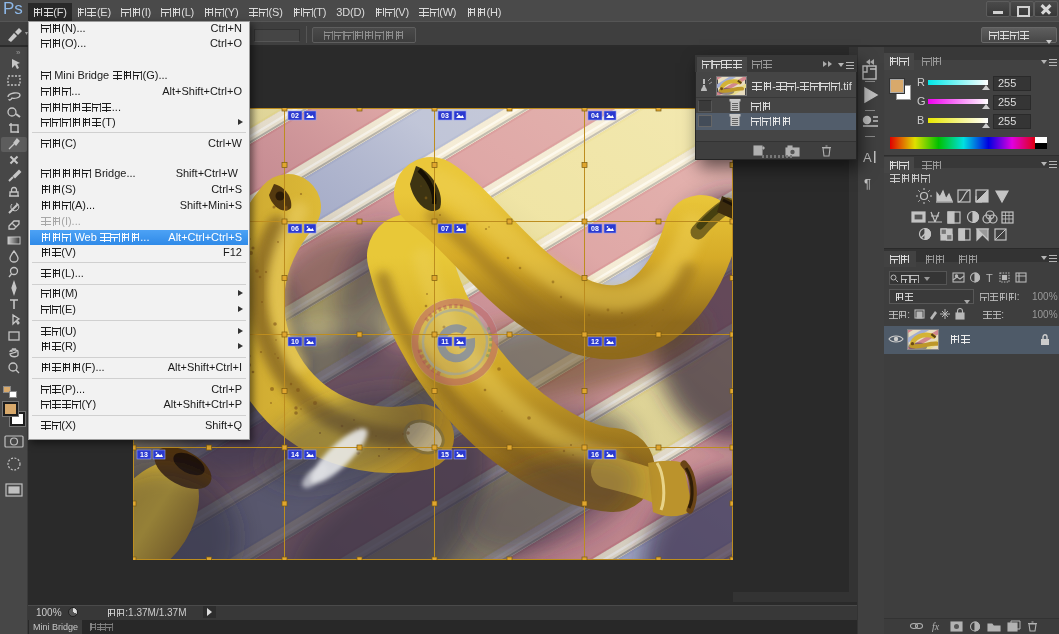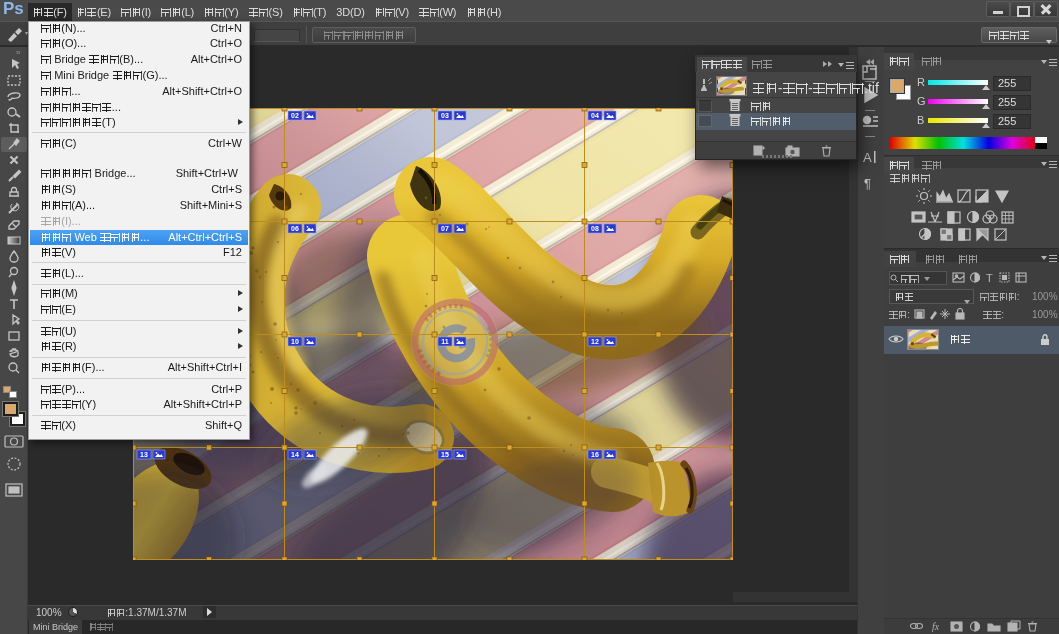--- a/index.html
+++ b/index.html
@@ -24,21 +24,21 @@
  linear-gradient(currentColor,currentColor) 38% 12%/11% 88% no-repeat}
 .tdown{display:inline-block;width:0;height:0;border-top:4px solid #bbb;border-left:3.5px solid transparent;border-right:3.5px solid transparent;vertical-align:middle}
 .tright{display:inline-block;width:0;height:0;border-left:4px solid #aaa;border-top:3px solid transparent;border-bottom:3px solid transparent}
 .pmenu{position:absolute;width:16px;height:9px}
 .pmenu:before{content:"";position:absolute;left:0;top:2px;width:0;height:0;border-top:4px solid #b5b5b5;border-left:3px solid transparent;border-right:3px solid transparent}
 .pmenu:after{content:"";position:absolute;left:8px;top:1px;width:8px;height:7px;background:repeating-linear-gradient(#b5b5b5 0 1.4px,transparent 1.4px 2.8px)}
 .mi{display:inline-block;height:18px;line-height:18px;padding:0 5px;color:#dcdcdc;font-size:11px;letter-spacing:-0.2px}
 </style></head><body>
 <div id="app">
     <div class="abs" style="left:0;top:0;width:1059px;height:21px;background:#4a4a4a"></div>
-    <div class="abs" style="left:3px;top:-1px;font-size:17px;font-weight:bold;color:#8db8e8;letter-spacing:0">Ps</div>
+    <div class="abs" style="left:3px;top:-1px;font-size:17px;font-weight:normal;color:#8db8e8;letter-spacing:0">Ps</div>
     <div class="abs" style="left:28px;top:2px;height:18px;white-space:nowrap"><span class="mi" style="background:#282828;"><i class="g g3"></i><i class="g g1"></i>(F)</span><span class="mi" style=""><i class="g g3"></i><i class="g g1"></i>(E)</span><span class="mi" style=""><i class="g g2"></i><i class="g g3"></i>(I)</span><span class="mi" style=""><i class="g g2"></i><i class="g g3"></i>(L)</span><span class="mi" style=""><i class="g g3"></i><i class="g g2"></i>(Y)</span><span class="mi" style=""><i class="g g1"></i><i class="g g2"></i>(S)</span><span class="mi" style=""><i class="g g3"></i><i class="g g2"></i>(T)</span><span class="mi" style="">3D(D)</span><span class="mi" style=""><i class="g g3"></i><i class="g g2"></i>(V)</span><span class="mi" style=""><i class="g g1"></i><i class="g g2"></i>(W)</span><span class="mi" style=""><i class="g g3"></i><i class="g g3"></i>(H)</span></div>
     <div class="abs" style="left:986px;top:1px;width:72px;height:16px;display:flex">
       <div style="width:24px;height:16px;background:linear-gradient(#4a4a4a,#383838);border:1px solid #5c5c5c;border-radius:2px;margin-right:0;position:relative" class="wb-min"></div>
       <div style="width:24px;height:16px;background:linear-gradient(#4a4a4a,#383838);border:1px solid #5c5c5c;border-radius:2px;margin-right:0;position:relative" class="wb-max"></div>
       <div style="width:24px;height:16px;background:linear-gradient(#4a4a4a,#383838);border:1px solid #5c5c5c;border-radius:2px;margin-right:0;position:relative" class="wb-cls"></div>
     </div>
     <style>
 .wb-min:after{content:"";position:absolute;left:6px;top:9px;width:10px;height:3px;background:#d0d0d0}
 .wb-max:after{content:"";position:absolute;left:6px;top:4px;width:9px;height:7px;border:2px solid #d0d0d0}
 .wb-cls:before{content:"";position:absolute;left:5px;top:6px;width:12px;height:2.5px;background:#d8d8d8;transform:rotate(45deg)}
@@ -893,21 +893,21 @@
           <rect x="-15" y="0" width="60" height="4" fill="#a3aed2"></rect>
 <rect x="-15" y="8" width="60" height="4" fill="#d2878e"></rect>
           <rect x="-15" y="16" width="60" height="4" fill="#e8dc8c"></rect>
 </g>
 <ellipse cx="9" cy="16" rx="9" ry="4" fill="#403a52" opacity="0.5"></ellipse>
 <path d="M4,12 C8,5 17,3 24,6" stroke="#d4b336" stroke-width="4.5" fill="none" stroke-linecap="round"></path>
 <path d="M3,15 C10,17.5 20,12 27,13" stroke="#bd982a" stroke-width="4" fill="none" stroke-linecap="round"></path>
 <path d="M22,4 L26,7" stroke="#5a4012" stroke-width="2.2"></path>
 <circle cx="4" cy="13" r="1.6" fill="#6a4a16"></circle>
 </svg></div>
-    <div class="abs" style="left:752px;top:80px;color:#ddd;font-size:14px;z-index:7"><i class="g g1"></i><i class="g g3"></i>-<i class="g g1"></i><i class="g g2"></i>-<i class="g g1"></i><i class="g g2"></i><i class="g g2"></i><i class="g g2"></i>.tif</div>
+    <div class="abs" style="left:752px;top:80px;color:#ddd;font-size:11px;z-index:7"><i class="g g1"></i><i class="g g3"></i>-<i class="g g1"></i><i class="g g2"></i>-<i class="g g1"></i><i class="g g2"></i><i class="g g2"></i><i class="g g2"></i>.tif</div>
     <div class="abs" style="left:696px;top:97px;width:160px;height:1px;background:#383838;z-index:7"></div>
     <div class="abs" style="left:698px;top:100px;width:14px;height:12px;background:#3a3a3a;border:1px solid #555;border-top-color:#2e2e2e;z-index:7"></div>
     <svg class="abs" style="left:729px;top:99px;z-index:7" width="12" height="13" viewBox="0 0 12 13">
 <rect x="1.5" y="1" width="9" height="11" fill="#c6c6c6"></rect>
       <rect x="0.5" y="0" width="11" height="2.5" fill="#c6c6c6"></rect>
 <g stroke="#5a5a5a" stroke-width="0.9">
         <line x1="3" y1="4.5" x2="9" y2="4.5"></line>
         <line x1="3" y1="6.5" x2="9" y2="6.5"></line>
         <line x1="3" y1="8.5" x2="9" y2="8.5"></line>
         <line x1="3" y1="10.5" x2="9" y2="10.5"></line>
@@ -942,24 +942,20 @@
 <div class="abs" style="left:762px;top:155px;width:32px;height:3px;z-index:8;background:repeating-linear-gradient(90deg,#777 0 2px,transparent 2px 4px)"></div>
 <div class="abs" style="left:28px;top:21px;width:222px;height:419px;background:#f2f2f2;border:1px solid #9b9b9b;box-shadow:3px 3px 7px rgba(0,0,0,0.5);z-index:10">
     <div class="abs" style="left:1px;top:-1px;width:218px;height:15px;color:#1a1a1a;font-size:11px;line-height:15px">
       <span style="position:absolute;left:11px;white-space:nowrap"><i class="g g2"></i><i class="g g3"></i>(N)...</span>
       <span style="position:absolute;right:6px">Ctrl+N</span>
     </div>
     <div class="abs" style="left:1px;top:14px;width:218px;height:15px;color:#1a1a1a;font-size:11px;line-height:15px">
       <span style="position:absolute;left:11px;white-space:nowrap"><i class="g g2"></i><i class="g g3"></i>(O)...</span>
       <span style="position:absolute;right:6px">Ctrl+O</span>
     </div>
-    <div class="abs" style="left:1px;top:30px;width:218px;height:15px;color:#1a1a1a;font-size:11px;line-height:15px">
-      <span style="position:absolute;left:11px;white-space:nowrap"><i class="g g2"></i> Bridge <i class="g g1"></i><i class="g g3"></i><i class="g g2"></i>(B)...</span>
-      <span style="position:absolute;right:6px">Alt+Ctrl+O</span>
-    </div>
     <div class="abs" style="left:1px;top:46px;width:218px;height:15px;color:#1a1a1a;font-size:11px;line-height:15px">
       <span style="position:absolute;left:11px;white-space:nowrap"><i class="g g2"></i> Mini Bridge <i class="g g1"></i><i class="g g3"></i><i class="g g2"></i>(G)...</span>
     </div>
     <div class="abs" style="left:1px;top:62px;width:218px;height:15px;color:#1a1a1a;font-size:11px;line-height:15px">
       <span style="position:absolute;left:11px;white-space:nowrap"><i class="g g2"></i><i class="g g3"></i><i class="g g2"></i>...</span>
       <span style="position:absolute;right:6px">Alt+Shift+Ctrl+O</span>
     </div>
     <div class="abs" style="left:1px;top:78px;width:218px;height:15px;color:#1a1a1a;font-size:11px;line-height:15px">
       <span style="position:absolute;left:11px;white-space:nowrap"><i class="g g2"></i><i class="g g3"></i><i class="g g2"></i><i class="g g3"></i><i class="g g1"></i><i class="g g2"></i><i class="g g1"></i>...</span>
     </div>

